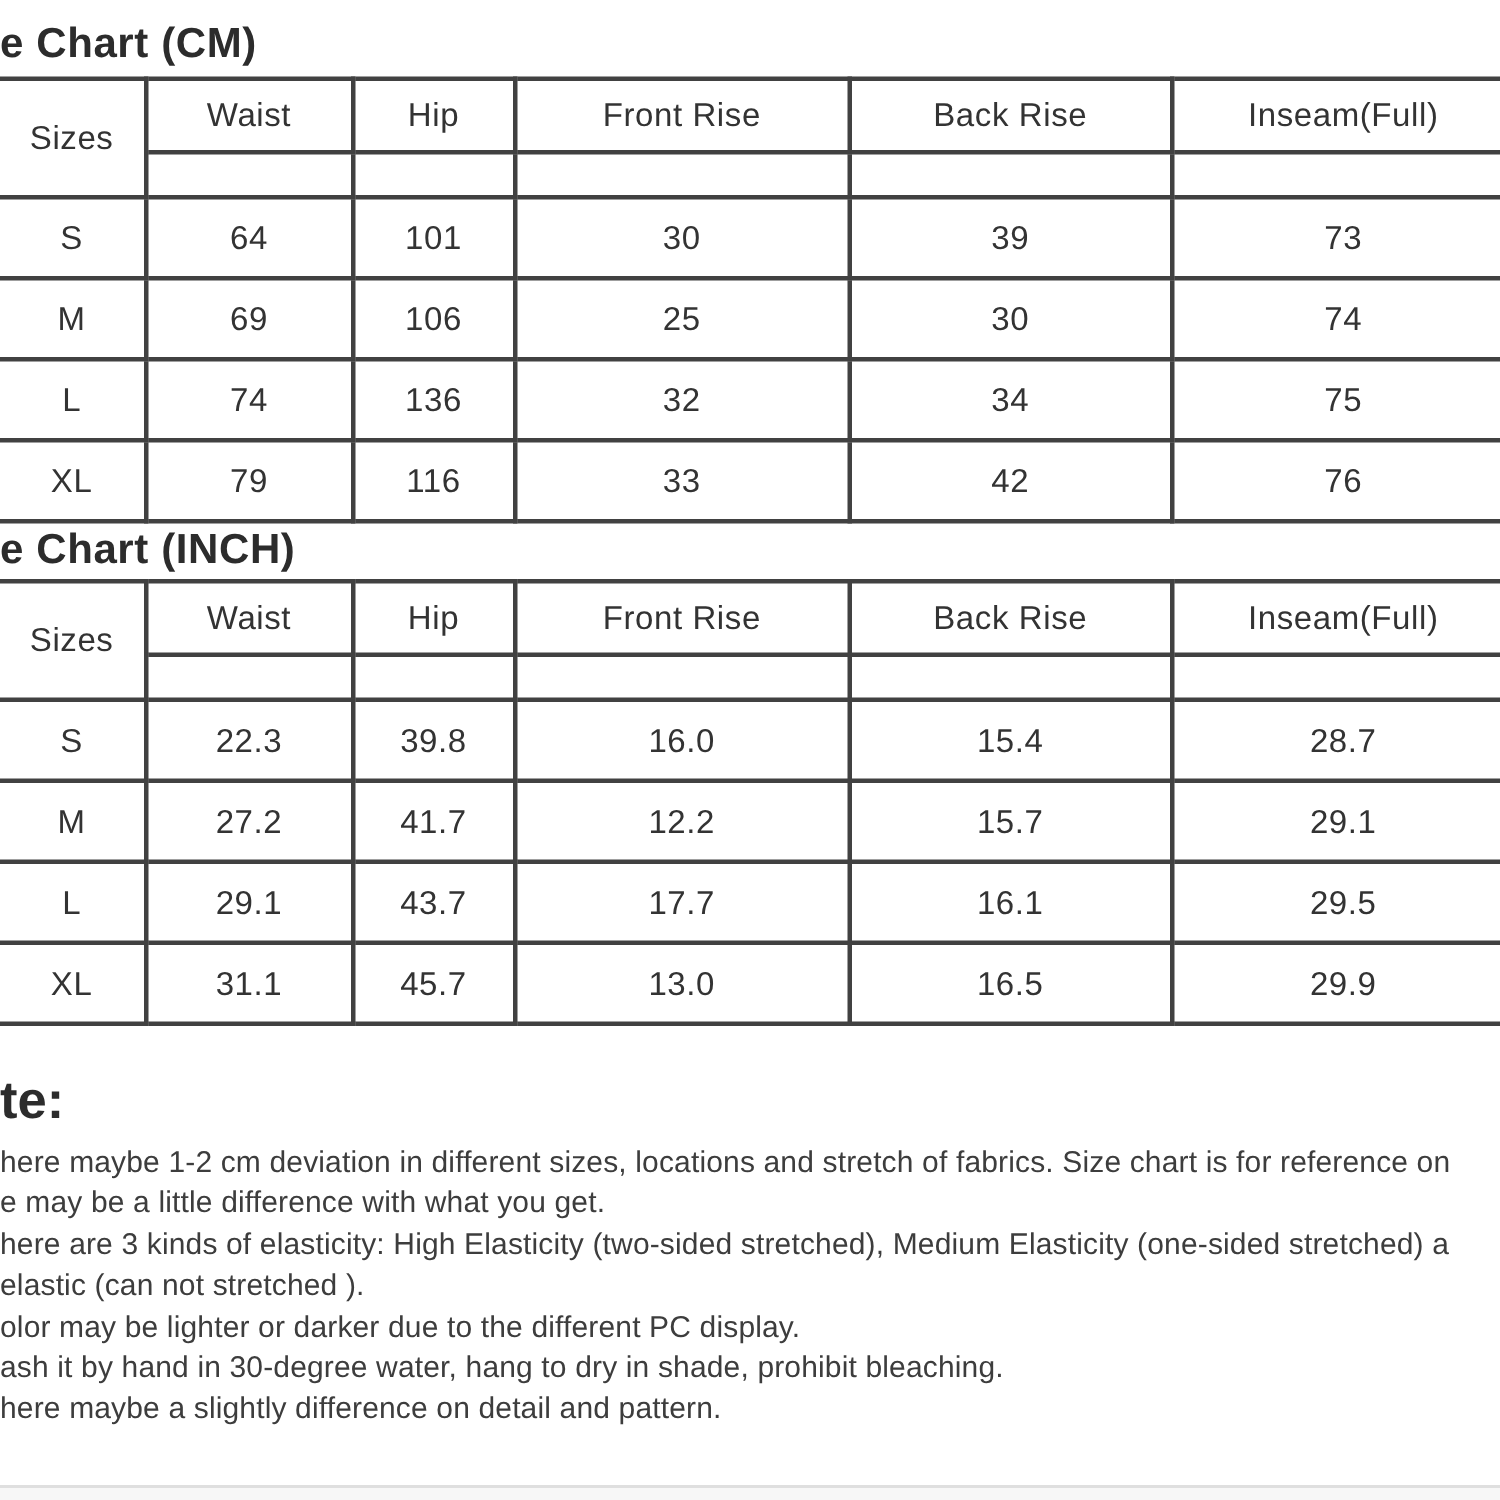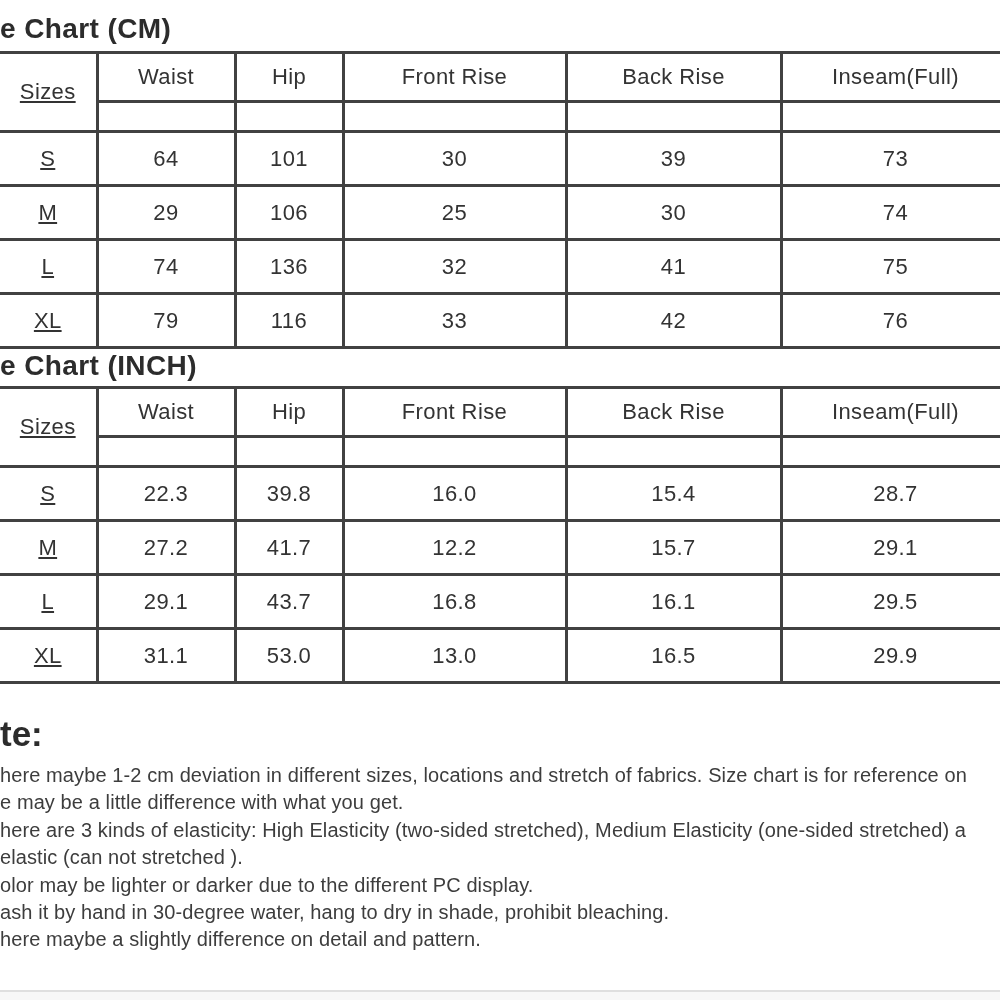--- a/index.html
+++ b/index.html
@@ -27,21 +27,21 @@
   table.size-table{
     border-collapse:collapse;table-layout:fixed;width:1010px;
   }
   table.size-table th,
   table.size-table td{
     border:3px solid var(--table-border);
     text-align:center;vertical-align:middle;
     font-size:22px;font-weight:normal;color:var(--text);
     letter-spacing:.4px;padding:0;overflow:hidden;
   }
-  table.size-table .col-first{border-left:none;text-decoration:underline;}
+  table.size-table .col-first{border-left:none;}
   tr.row-header{height:49px;}
   tr.row-sub{height:30px;}
   tbody tr.row-data{height:54px;}
   .note-block{margin-top:0;}
   .note-heading{
     font-size:35px;font-weight:bold;color:var(--title-text);
     margin:30px 0 8px 0;line-height:40px;white-space:nowrap;
   }
   .note-line{
     font-size:20px;line-height:27.4px;color:var(--note-text);
@@ -89,32 +89,32 @@
         <tr class="row-data">
           <td class="col-first">S</td>
           <td>64</td>
           <td>101</td>
           <td>30</td>
           <td>39</td>
           <td>73</td>
         </tr>
         <tr class="row-data">
           <td class="col-first">M</td>
-          <td>29</td>
+          <td>69</td>
           <td>106</td>
           <td>25</td>
           <td>30</td>
           <td>74</td>
         </tr>
         <tr class="row-data">
           <td class="col-first">L</td>
           <td>74</td>
           <td>136</td>
           <td>32</td>
-          <td>41</td>
+          <td>34</td>
           <td>75</td>
         </tr>
         <tr class="row-data">
           <td class="col-first">XL</td>
           <td>79</td>
           <td>116</td>
           <td>33</td>
           <td>42</td>
           <td>76</td>
         </tr>
@@ -162,28 +162,28 @@
           <td>27.2</td>
           <td>41.7</td>
           <td>12.2</td>
           <td>15.7</td>
           <td>29.1</td>
         </tr>
         <tr class="row-data">
           <td class="col-first">L</td>
           <td>29.1</td>
           <td>43.7</td>
-          <td>16.8</td>
+          <td>17.7</td>
           <td>16.1</td>
           <td>29.5</td>
         </tr>
         <tr class="row-data">
           <td class="col-first">XL</td>
           <td>31.1</td>
-          <td>53.0</td>
+          <td>45.7</td>
           <td>13.0</td>
           <td>16.5</td>
           <td>29.9</td>
         </tr>
       </tbody>
     </table>
 
   <div class="note-block">
     <div class="note-heading">te:</div>
     <div class="note-line">here maybe 1-2 cm deviation in different sizes, locations and stretch of fabrics. Size chart is for reference on</div>

